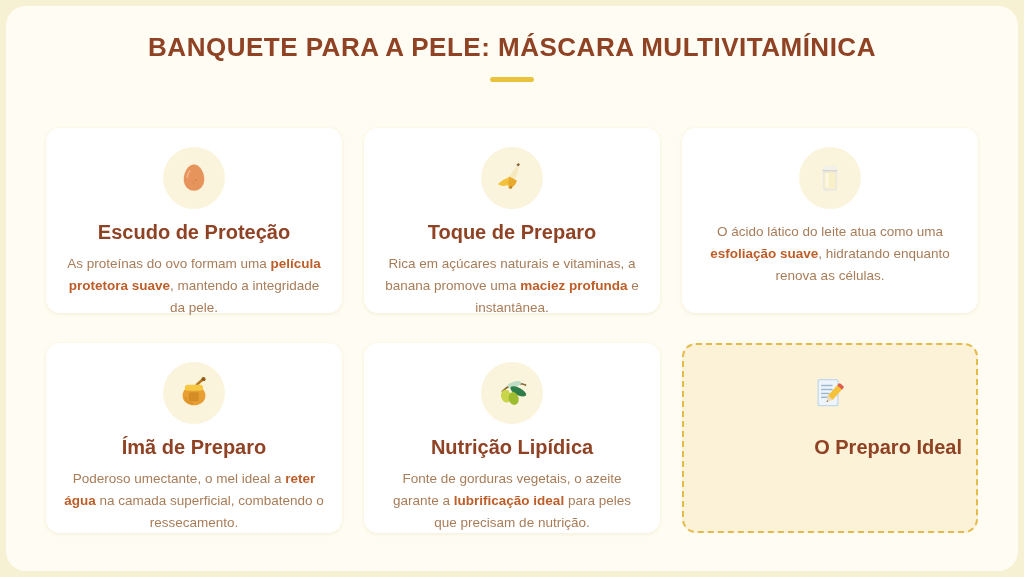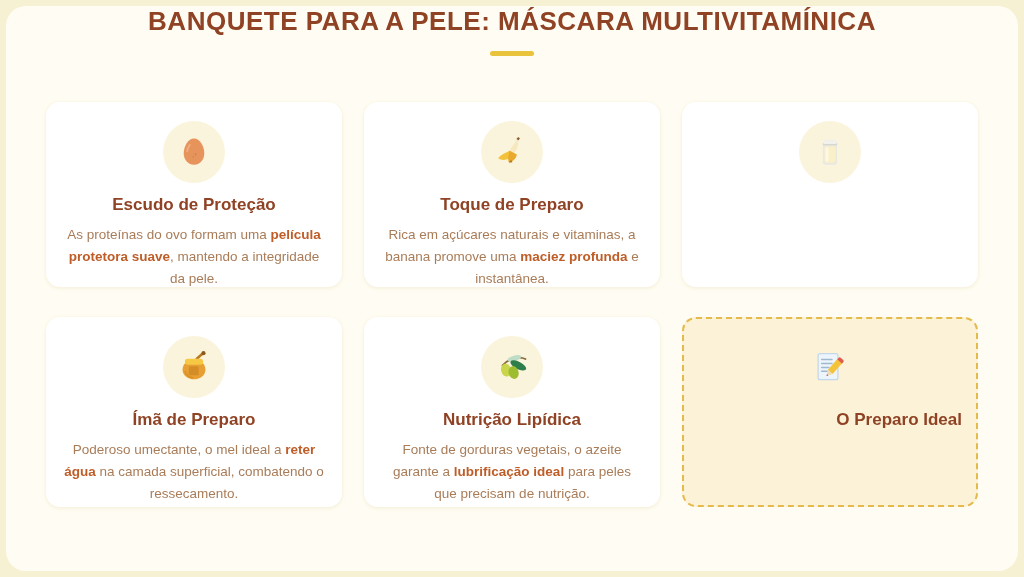--- a/index.html
+++ b/index.html
@@ -11,21 +11,21 @@
     font-family: "Liberation Sans", sans-serif;
     overflow: hidden;
   }
   .frame {
     position: absolute;
     inset: 6px;
     background: #FFFDF3;
     border-radius: 20px;
     overflow: hidden;
   }
-  .header { text-align: center; }
+  .header { text-align: center; padding-top: 26px; }
   .page-title {
     margin: 0;
     font-size: 26px;
     font-weight: bold;
     letter-spacing: 0.5px;
     color: #8F4224;
   }
   .accent-dash {
     width: 44px;
     height: 5px;
@@ -54,21 +54,21 @@
     height: 62px;
     border-radius: 50%;
     background: #FBF4DC;
     margin: 0 auto 12px;
     display: flex;
     align-items: center;
     justify-content: center;
   }
   .card-title {
     margin: 2px 0 9px;
-    font-size: 17px;
+    font-size: 20px;
     font-weight: bold;
     color: #8F4224;
   }
   .card-desc {
     margin: 9px auto;
     font-size: 13.5px;
     line-height: 1.62;
     color: #A97C58;
     max-width: 268px;
   }
@@ -124,20 +124,21 @@
     <div class="card">
       <div class="icon-circle">
         <svg width="38" height="38" viewBox="0 0 48 48">
           <rect x="15" y="9" width="18" height="31" rx="3.5" fill="#E9E8E1"></rect>
           <rect x="17" y="17" width="14" height="20.5" rx="2.5" fill="#FAF0C8"></rect>
           <path d="M15 12.5h18v3H15z" fill="#D8D7CE"></path>
           <rect x="15" y="9" width="18" height="5" rx="2.5" fill="#F2F1EB"></rect>
           <rect x="18.5" y="18" width="3.5" height="18" rx="1.6" fill="#FFFFFF" opacity="0.55"></rect>
         </svg>
       </div>
+      <p class="card-desc"><span>O ácido lático do leite atua como uma </span><b>esfoliação suave</b><span>, hidratando enquanto renova as células.</span></p>
     </div>
 
     <div class="card">
       <div class="icon-circle">
         <svg width="38" height="38" viewBox="0 0 48 48">
           <path d="M27.5 13.5l7.5-6.5" stroke="#B97A1F" stroke-width="3.2" stroke-linecap="round"></path>
           <circle cx="36" cy="6.5" r="2.6" fill="#8F5A18"></circle>
           <path d="M13.5 18.5C10.8 21 9.5 24.2 9.5 27.4 9.5 34.4 16 39.5 24 39.5s14.5-5.1 14.5-12.1c0-3.2-1.3-6.4-4-8.9z" fill="#E79F33"></path>
           <rect x="12.5" y="13.5" width="23" height="7.5" rx="3.4" fill="#F6C844"></rect>
           <rect x="17.5" y="23" width="12.5" height="11.5" rx="2" fill="#C8821E" opacity="0.6"></rect>

